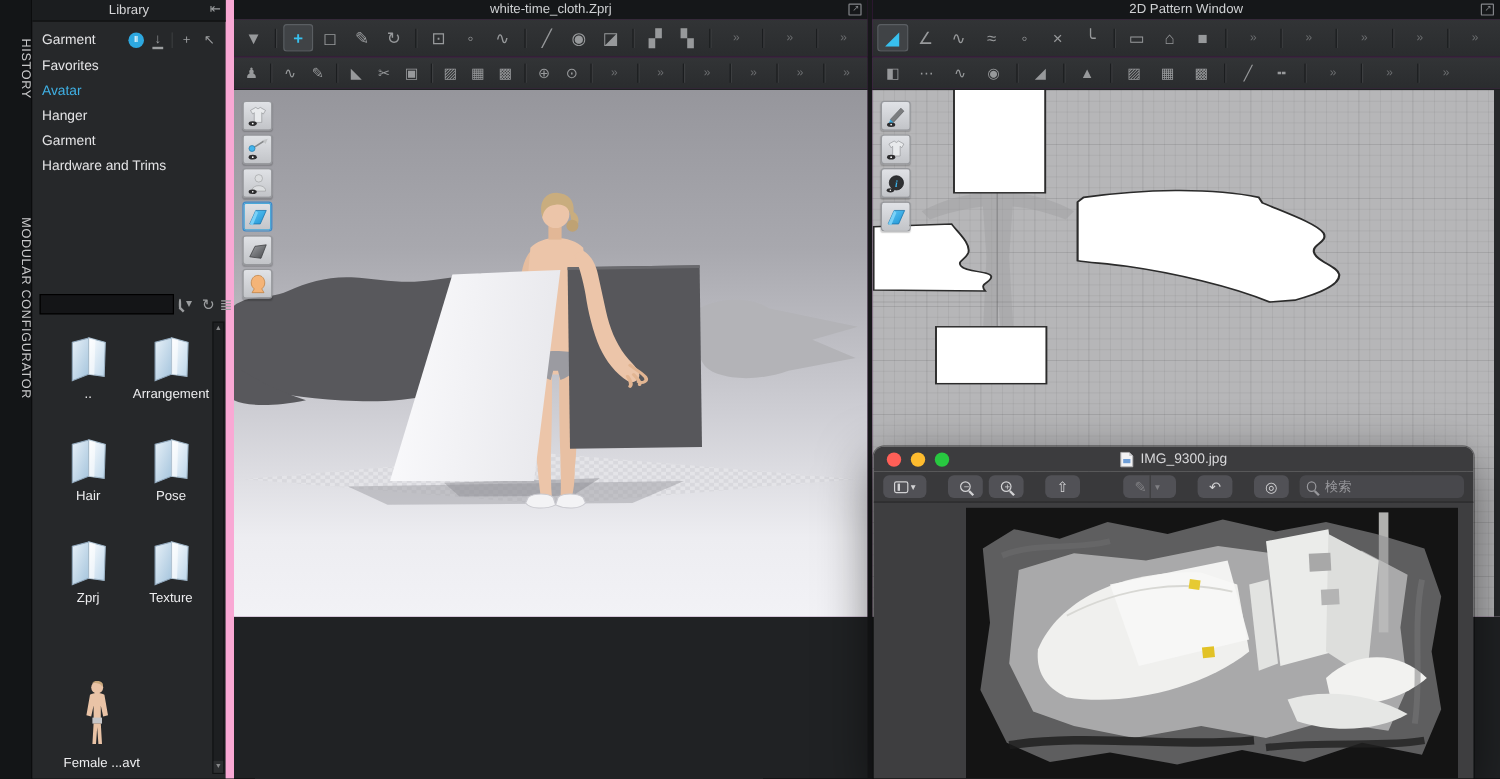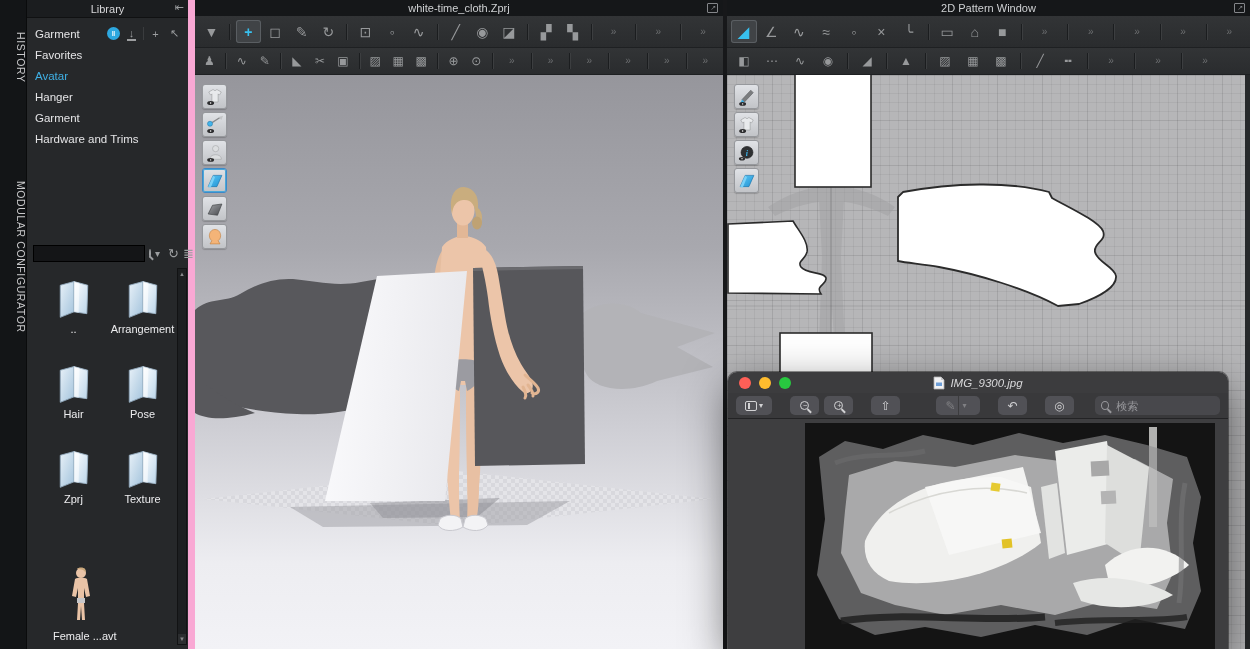--- a/index.html
+++ b/index.html
@@ -40,21 +40,21 @@
   .f-label{font-size:11px;color:#ededef;margin-top:3px;white-space:nowrap;}
   .avatar-item{position:absolute;top:566px;left:24px;width:72px;text-align:left;cursor:pointer;}
   .av-ic{width:32px;height:60px;display:block;margin-left:14px;}
   .avatar-item .f-label{text-align:left;margin-left:2px;margin-top:4px;}
   .lib-scrollbar{position:absolute;top:268px;right:1px;width:10px;bottom:4px;background:#1d1f21;border:1px solid #121314;}
   .sb-btn{position:absolute;left:0;width:8px;height:10px;color:#88898b;font-size:6px;text-align:center;line-height:10px;cursor:pointer;}
   .sb-btn.top{top:0;}
   .sb-btn.bottom{bottom:0;background:#2c2e30;}
 
   
-  .win{position:absolute;top:0;height:649px;background:#701a75;}
+  .win{position:absolute;top:0;height:514px;background:#701a75;}
   .win3d{left:195px;width:528px;}
   .win2d{left:727px;width:523px;}
   .vsep{position:absolute;left:723px;top:0;width:4px;height:649px;background:#17181a;}
   .title-bar{height:16px;background:#151719;display:flex;align-items:center;justify-content:center;position:relative;}
   .win-title{color:#cfd1d3;font-size:11px;}
   .popout{position:absolute;right:5px;top:3px;width:11px;height:10px;border:1px solid #84868a;border-radius:1px;color:#84868a;
           font-size:7px;line-height:8px;text-align:right;padding-right:1px;cursor:pointer;}
   .tbar{display:flex;align-items:center;padding:0 3px;background:linear-gradient(#323436,#2a2c2e);border-bottom:1px solid #1e2022;}
   .tbar.row1{height:32px;}
   .tbar.row2{height:27px;}
@@ -85,35 +85,35 @@
                          linear-gradient(90deg,rgba(0,0,0,.05) 1px,transparent 1px),
                          linear-gradient(rgba(0,0,0,.05) 1px,transparent 1px),
                          linear-gradient(90deg,rgba(0,0,0,.05) 1px,transparent 1px);
         background-size:45px 45px,45px 45px,9px 9px,9px 9px;}
   .vp2d::after{content:"";position:absolute;right:0;top:0;width:5px;bottom:0;background:#26282a;}
 
   
   .preview{position:absolute;left:728px;top:372px;width:500px;height:277px;border-radius:9px 9px 0 0;overflow:hidden;
            box-shadow:0 14px 44px rgba(0,0,0,.55),0 0 0 1px rgba(0,0,0,.4);}
   .pv-title{height:21px;background:#3c3c3e;display:flex;align-items:center;justify-content:center;gap:5px;position:relative;}
-  .pv-title-text{color:#d8d8da;font-size:11.5px;font-style:italic;}
+  .pv-title-text{color:#d8d8da;font-size:11.5px;}
   .lights{position:absolute;left:11px;top:5px;display:flex;gap:8px;}
   .light{width:12px;height:12px;border-radius:50%;cursor:pointer;}
   .light.red{background:#ff5f57;}.light.yellow{background:#febc2e;}.light.green{background:#28c840;}
   .pv-toolbar{height:26px;background:#39393b;border-bottom:1px solid #232325;display:flex;align-items:center;padding:0 8px;gap:5px;}
   .pbtn{height:19px;min-width:29px;background:#515156;border-radius:5px;display:flex;align-items:center;justify-content:center;gap:2px;
         color:#d2d2d4;font-size:12px;cursor:pointer;position:relative;}
   .pbtn .mg{border-color:#d2d2d4;}
   .pbtn .mg::after{background:#d2d2d4;}
   .mg .sign{position:absolute;left:0;top:-1px;width:9px;text-align:center;font-size:8px;line-height:9px;color:#d2d2d4;}
   .pbtn.disabled{color:#808084;}
   .pbtn .half{border-left:1px solid #3c3c3e;height:100%;display:flex;align-items:center;padding:0 4px;font-size:8px;}
   .viewbox-ic{width:12px;height:10px;border:1.2px solid #d2d2d4;border-radius:2px;position:relative;}
   .viewbox-ic::after{content:"";position:absolute;left:2px;top:1px;bottom:1px;width:2.5px;background:#d2d2d4;}
-  .pv-search{flex:1;height:19px;background:#48484c;border-radius:5px;display:flex;align-items:center;gap:5px;padding:0 6px;margin-left:16px;}
+  .pv-search{flex:1;height:19px;background:#48484c;border-radius:5px;display:flex;align-items:center;gap:5px;padding:0 6px;margin-left:4px;}
   .pv-search .mg{border-color:#98989c;}
   .pv-search .mg::after{background:#98989c;}
   .pv-search input{background:transparent;border:none;outline:none;color:#cfcfd1;font-size:11px;width:100%;}
   .pv-search input::placeholder{color:#98989c;}
   .pv-content{position:absolute;top:47px;left:0;right:0;bottom:0;background:#3e3e40;}
   .photo{position:absolute;left:77px;top:4px;width:410px;height:226px;}
   .gap8{width:8px;} .gap26{width:26px;}
 </style>
 </head>
 <body>

